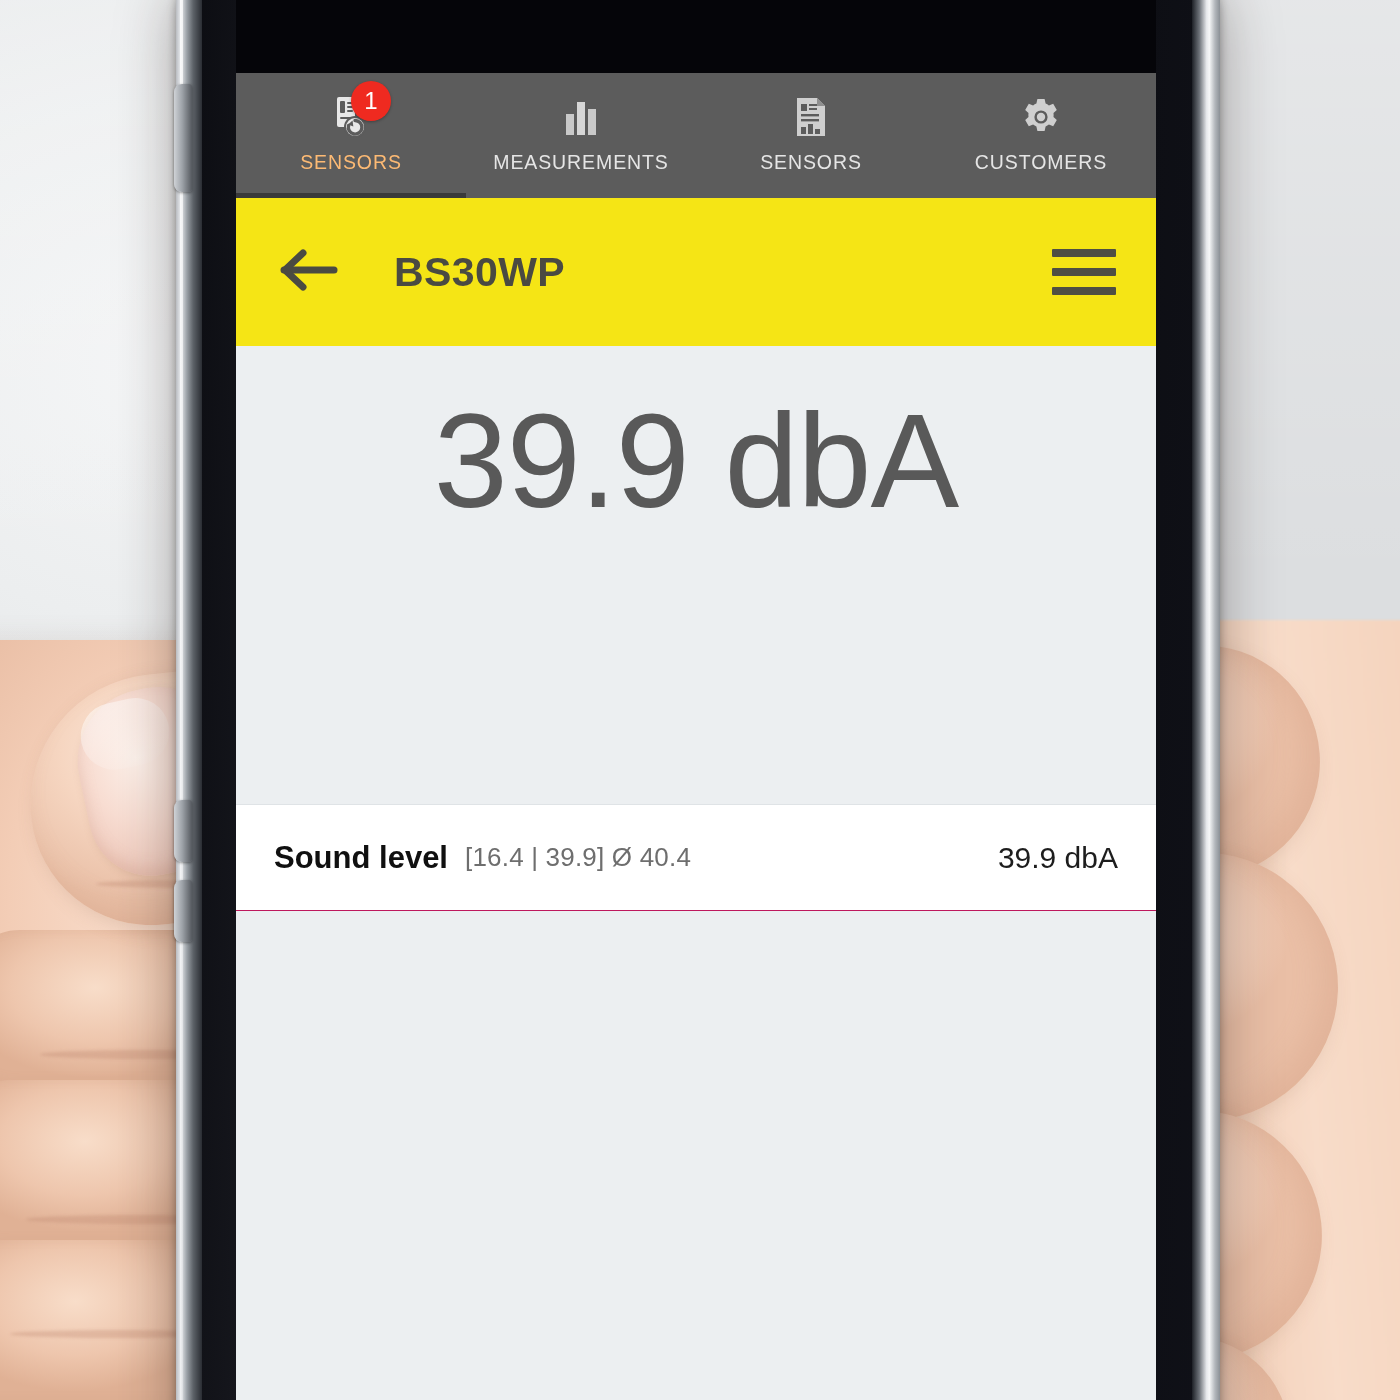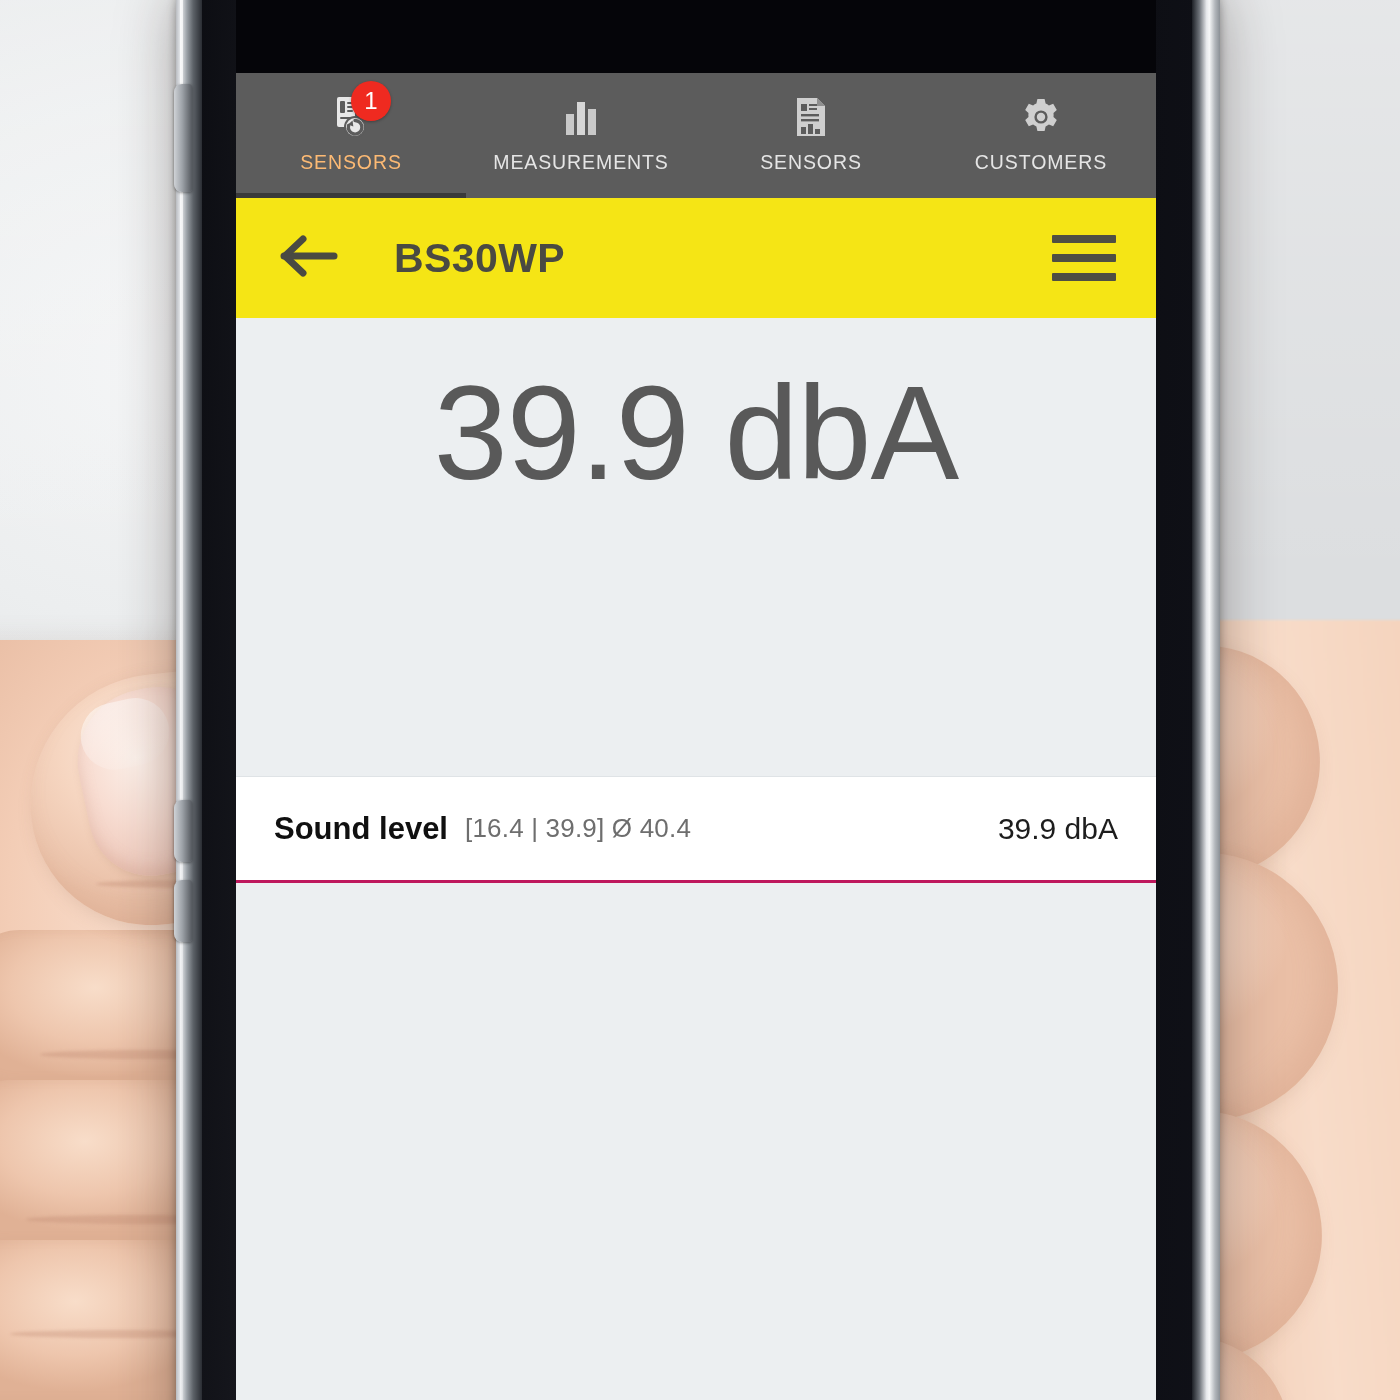--- a/index.html
+++ b/index.html
@@ -153,21 +153,21 @@
     position:absolute; left:20px; top:-13px;
     min-width:40px; height:40px; padding:0 7px;
     border-radius:20px; background:#ef2a20;
     color:#fff; font-size:24px; font-weight:400;
     display:flex; align-items:center; justify-content:center;
     box-shadow:0 1px 3px rgba(0,0,0,.3);
   }
 
   
   #appbar{
-    height:120px; background:#f5e515;
+    height:148px; background:#f5e515;
     display:flex; align-items:center; padding:0 12px 0 42px;
     position:relative;
   }
   #back-btn{ width:62px; height:62px; display:flex; align-items:center; justify-content:center; cursor:pointer; }
   #apptitle{
     margin-left:54px; font-size:41px; font-weight:700;
     color:#4a4a42; letter-spacing:.4px;
   }
   #menu-btn{
     position:absolute; right:40px; top:50%; transform:translateY(-50%);
@@ -182,21 +182,21 @@
     justify-content:center; padding-top:42px; background:#eceff1;
   }
   #bigval{
     font-size:133px; font-weight:400; color:#595959;
     letter-spacing:-1px; line-height:1.1;
   }
 
   
   #row{
     background:#ffffff; height:107px;
-    border-top:1px solid #dfe3e6; border-bottom:3px solid #be185d;
+    border-top:1px solid #dfe3e6; border-bottom:1px solid #be185d;
     display:flex; align-items:center; padding:0 38px 0 38px;
   }
   #row .rname{ font-size:31px; font-weight:700; color:#101010; }
   #row .rstats{ margin-left:17px; font-size:26px; color:#6e6e6e; letter-spacing:.2px; }
   #row .rval{ margin-left:auto; font-size:30px; color:#1d1d1d; }
 
   #filler{ flex:1; background:#eceff1; }
   #screen{ display:flex; flex-direction:column; }
 </style>
 </head>

